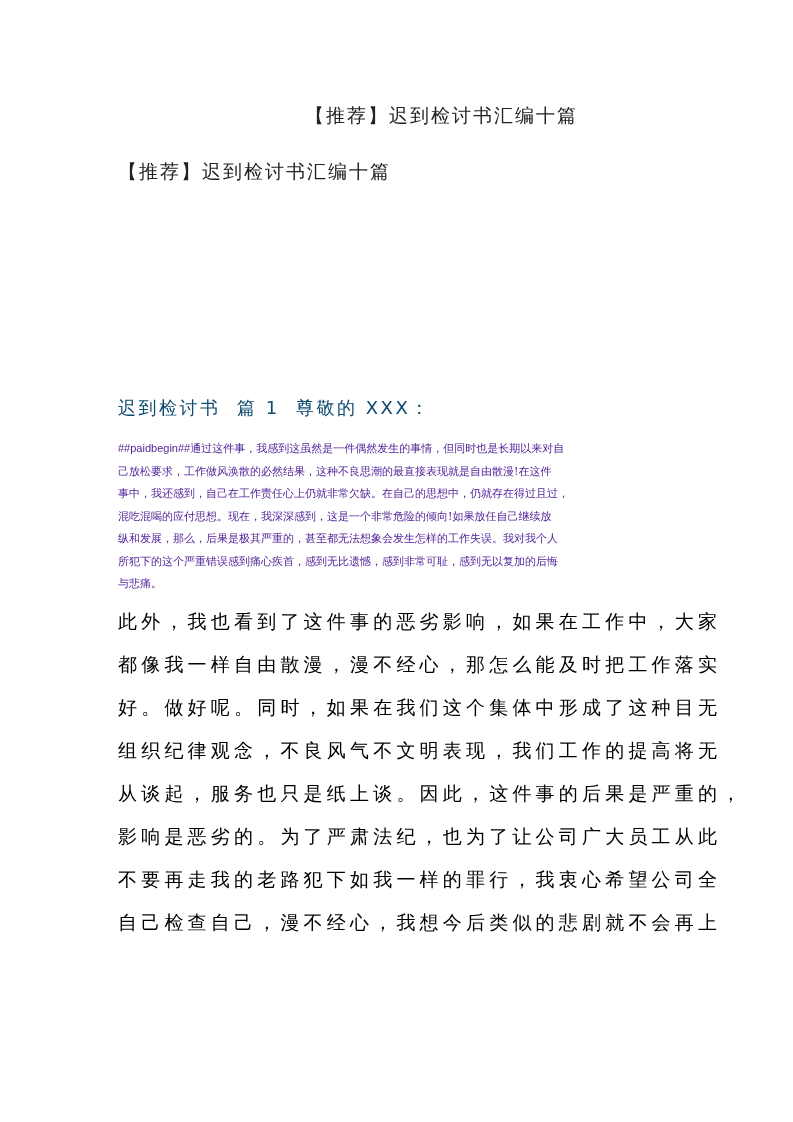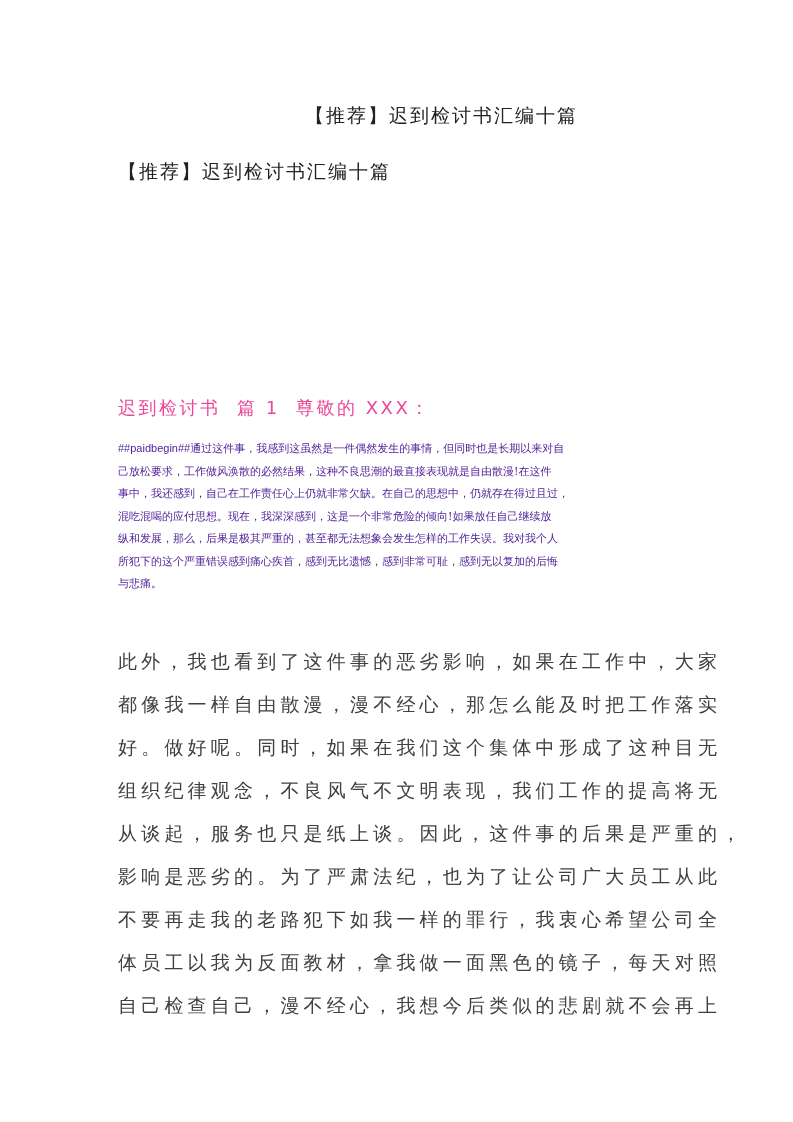--- a/index.html
+++ b/index.html
@@ -55,44 +55,44 @@
       color: #222;
       text-indent: 10px;
     }
     .section-heading {
       position: absolute;
       left: 118px;
       top: 393px;
       font-size: 18px;
       letter-spacing: 2.5px;
       line-height: 30px;
-      color: #ec4899;
+      color: #0c4a6e;
     }
     .small-para {
       position: absolute;
       left: 118px;
       top: 437px;
       width: 562px;
       font-size: 11px;
       line-height: 22.5px;
       color: #4c1d95;
       font-family: "DejaVu Serif", "Liberation Serif", serif;
     }
     .small-para .marker {
       font-family: "Liberation Sans", "DejaVu Sans", sans-serif;
     }
     .body-para {
       position: absolute;
       left: 118px;
-      top: 640px;
+      top: 600px;
       width: 562px;
       font-size: 19px;
       letter-spacing: 4.2px;
       line-height: 43px;
-      color: #404040;
+      color: #000000;
     }
     .line { display: block; white-space: nowrap; }
   </style>
 </head>
 <body>
 
 <div class="page">
 
   <div class="doc-title">【推荐】迟到检讨书汇编十篇</div>
 
@@ -114,17 +114,16 @@
   </div>
 
   <div class="body-para">
     <span class="line">此外，我也看到了这件事的恶劣影响，如果在工作中，大家</span>
     <span class="line">都像我一样自由散漫，漫不经心，那怎么能及时把工作落实</span>
     <span class="line">好。做好呢。同时，如果在我们这个集体中形成了这种目无</span>
     <span class="line">组织纪律观念，不良风气不文明表现，我们工作的提高将无</span>
     <span class="line">从谈起，服务也只是纸上谈。因此，这件事的后果是严重的，</span>
     <span class="line">影响是恶劣的。为了严肃法纪，也为了让公司广大员工从此</span>
     <span class="line">不要再走我的老路犯下如我一样的罪行，我衷心希望公司全</span>
-    <span class="line">体员工以我为反面教材，拿我做一面黑色的镜子，每天对照</span>
     <span class="line">自己检查自己，漫不经心，我想今后类似的悲剧就不会再上</span>
   </div>
 
 </div>
 
 </body></html>

